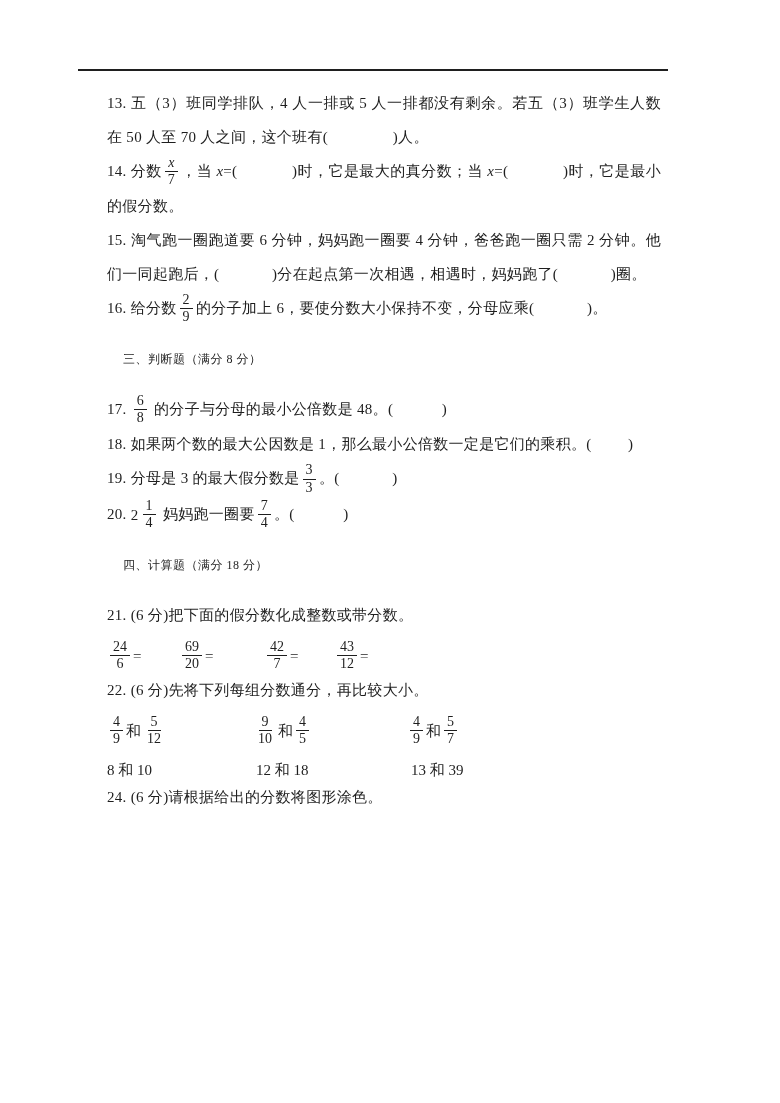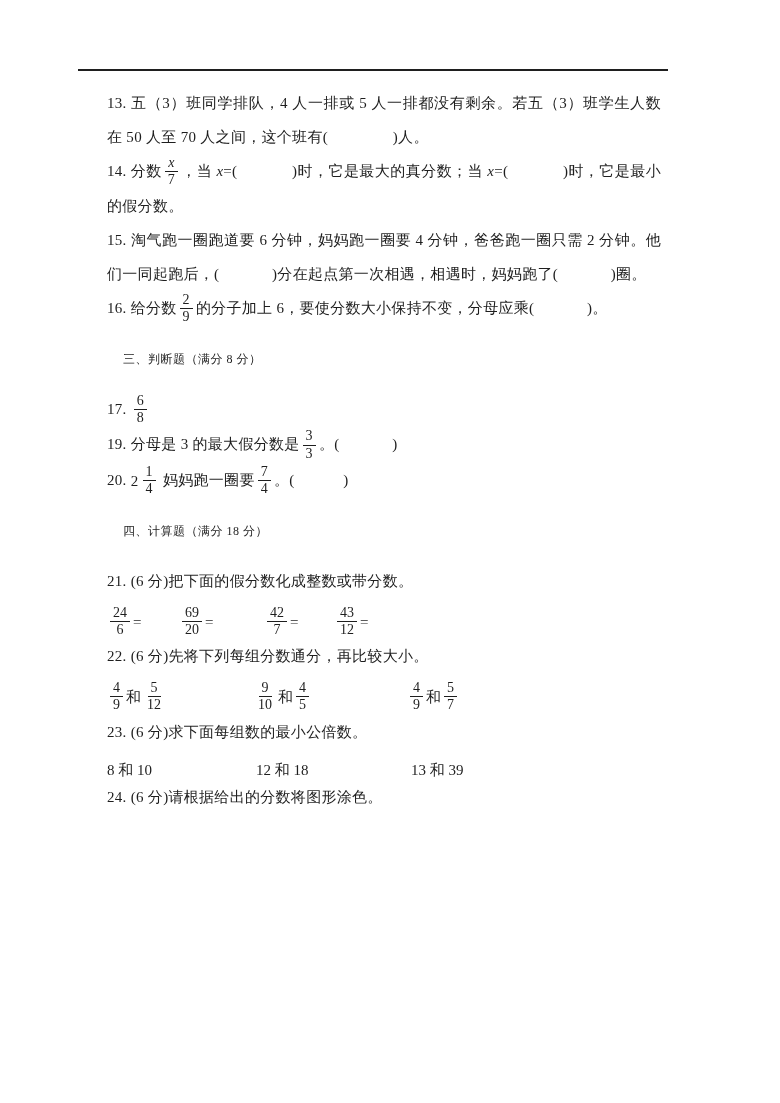--- a/index.html
+++ b/index.html
@@ -66,42 +66,42 @@
 <div class="rule"></div>
 
 <div class="content">
   <p class="q mt-q13"><span>13. 五（3）班同学排队，4 人一排或 5 人一排都没有剩余。若五（3）班学生人数在 50 人至 70 人之间，这个班有(                )人。</span></p>
   <p class="q mt-q14"><span>14. 分数</span><span class="frac"><span class="fn it">x</span><span class="fd">7</span></span><span>，当 </span><span class="it">x</span><span>=(             )时，它是最大的真分数；当 </span><span class="it">x</span><span>=(             )时，它是最小的假分数。</span></p>
   <p class="q mt-q15"><span>15. 淘气跑一圈跑道要 6 分钟，妈妈跑一圈要 4 分钟，爸爸跑一圈只需 2 分钟。他们一同起跑后，(             )分在起点第一次相遇，相遇时，妈妈跑了(             )圈。</span></p>
   <p class="q mt-q16"><span>16. 给分数</span><span class="frac"><span class="fn">2</span><span class="fd">9</span></span><span>的分子加上 6，要使分数大小保持不变，分母应乘(             )。</span></p>
 
   <h3 class="sec mt-h3">三、判断题（满分 8 分）</h3>
 
-  <p class="q mt-q17"><span>17. </span><span class="frac"><span class="fn">6</span><span class="fd">8</span></span></p>
+  <p class="q mt-q17"><span>17. </span><span class="frac"><span class="fn">6</span><span class="fd">8</span></span><span> 的分子与分母的最小公倍数是 48。(            )</span></p>
+  <p class="q mt-q18"><span>18. 如果两个数的最大公因数是 1，那么最小公倍数一定是它们的乘积。(         )</span></p>
   <p class="q mt-q19"><span>19. 分母是 3 的最大假分数是</span><span class="frac"><span class="fn">3</span><span class="fd">3</span></span><span>。(             )</span></p>
   <p class="q mt-q20"><span>20. </span><span class="mixed"><span class="whole">2</span><span class="frac"><span class="fn">1</span><span class="fd">4</span></span></span><span> 妈妈跑一圈要</span><span class="frac"><span class="fn">7</span><span class="fd">4</span></span><span>。(            )</span></p>
 
   <h3 class="sec mt-h4">四、计算题（满分 18 分）</h3>
 
   <p class="q mt-q21"><span>21. (6 分)把下面的假分数化成整数或带分数。</span></p>
   <div class="mrow row21 mt-row21">
     <span class="mitem"><span class="frac"><span class="fn">24</span><span class="fd">6</span></span><span>=</span></span>
     <span class="mitem"><span class="frac"><span class="fn">69</span><span class="fd">20</span></span><span>=</span></span>
     <span class="mitem"><span class="frac"><span class="fn">42</span><span class="fd">7</span></span><span>=</span></span>
     <span class="mitem"><span class="frac"><span class="fn">43</span><span class="fd">12</span></span><span>=</span></span>
   </div>
 
   <p class="q mt-q22"><span>22. (6 分)先将下列每组分数通分，再比较大小。</span></p>
   <div class="mrow row22 mt-row22">
     <span class="mitem"><span class="frac"><span class="fn">4</span><span class="fd">9</span></span><span>和</span><span class="frac"><span class="fn">5</span><span class="fd">12</span></span></span>
     <span class="mitem"><span class="frac"><span class="fn">9</span><span class="fd">10</span></span><span>和</span><span class="frac"><span class="fn">4</span><span class="fd">5</span></span></span>
     <span class="mitem"><span class="frac"><span class="fn">4</span><span class="fd">9</span></span><span>和</span><span class="frac"><span class="fn">5</span><span class="fd">7</span></span></span>
   </div>
 
-  <p class="q mt-q23"><span>23. (6 分)求下面每组数的最小公倍数。</span></p>
   <div class="mrow row23 mt-row23">
     <span class="mitem"><span>8 和 10</span></span>
     <span class="mitem"><span>12 和 18</span></span>
     <span class="mitem"><span>13 和 39</span></span>
   </div>
 
 
   <p class="q mt-q24"><span>24. (6 分)请根据给出的分数将图形涂色。</span></p>
 </div>
 

